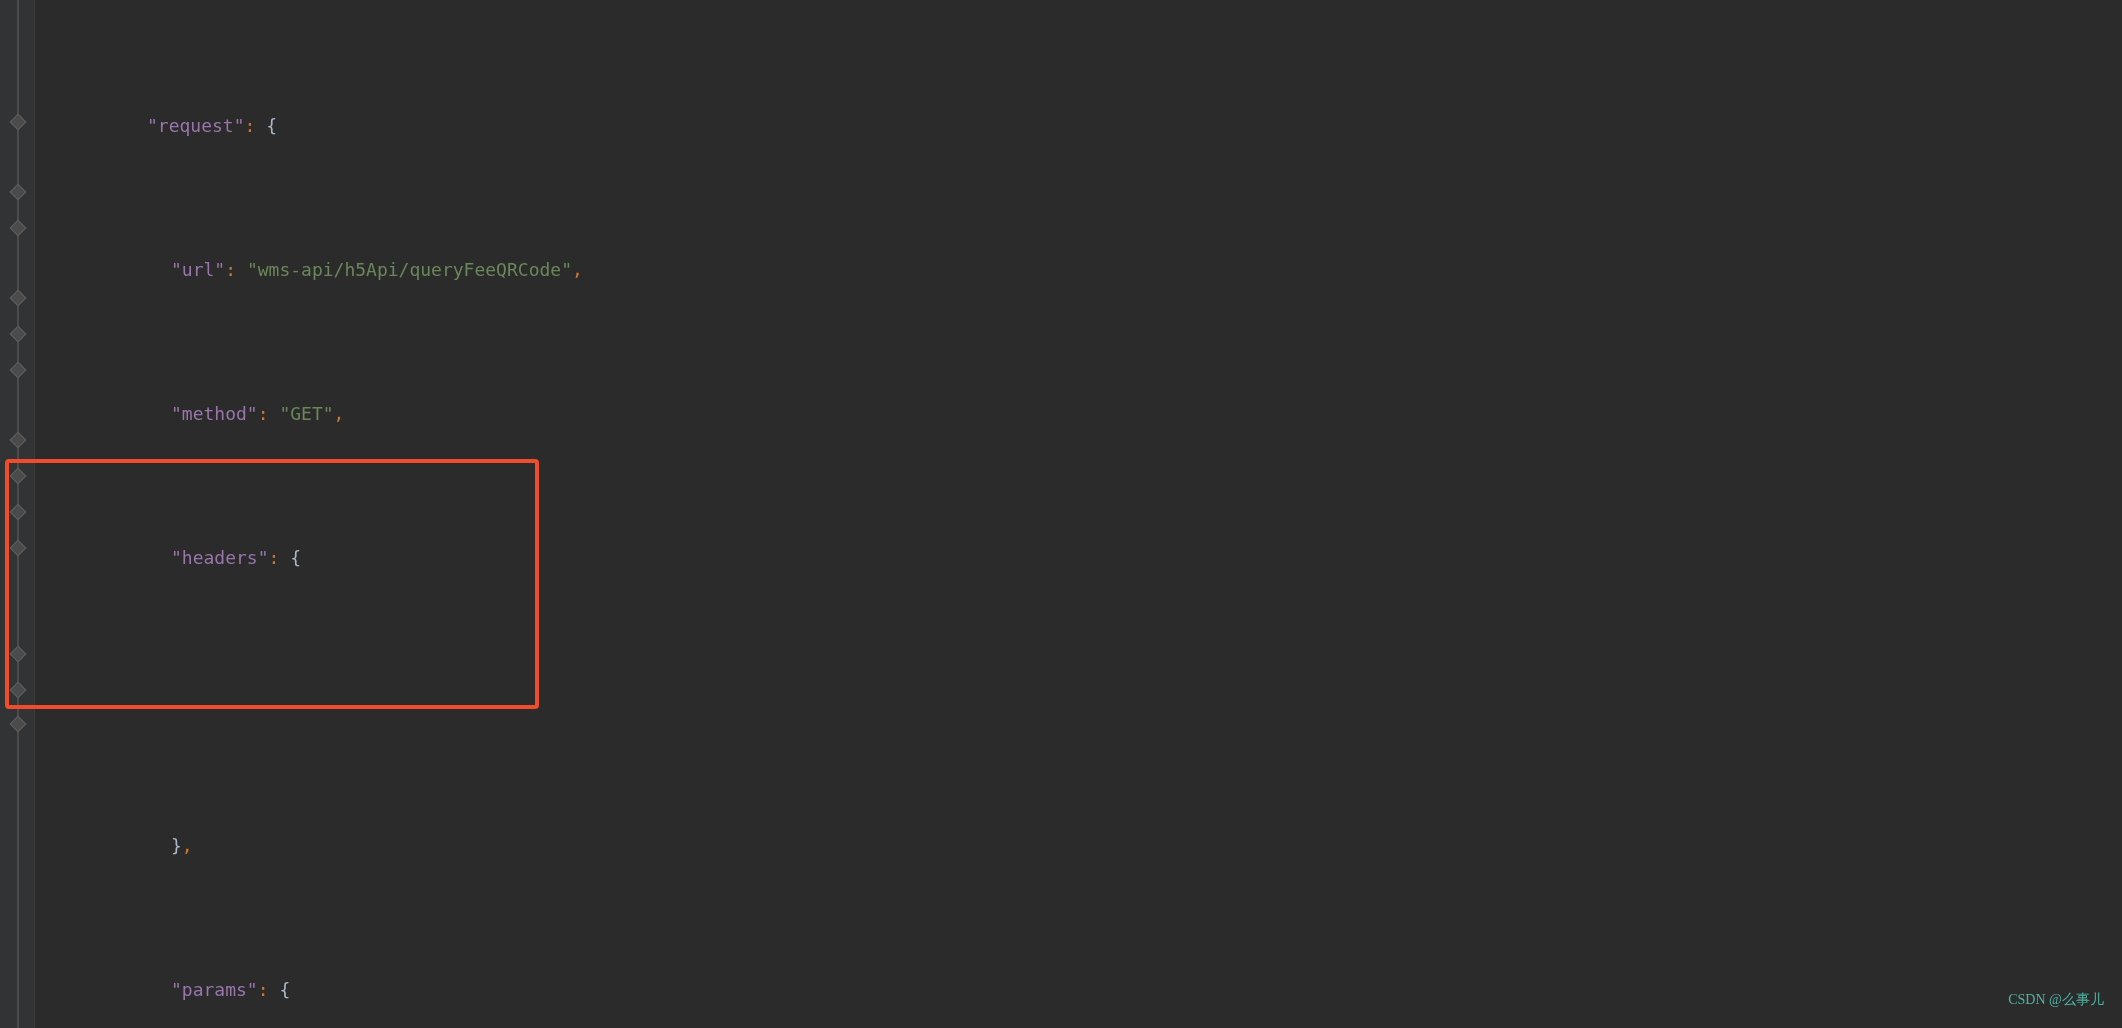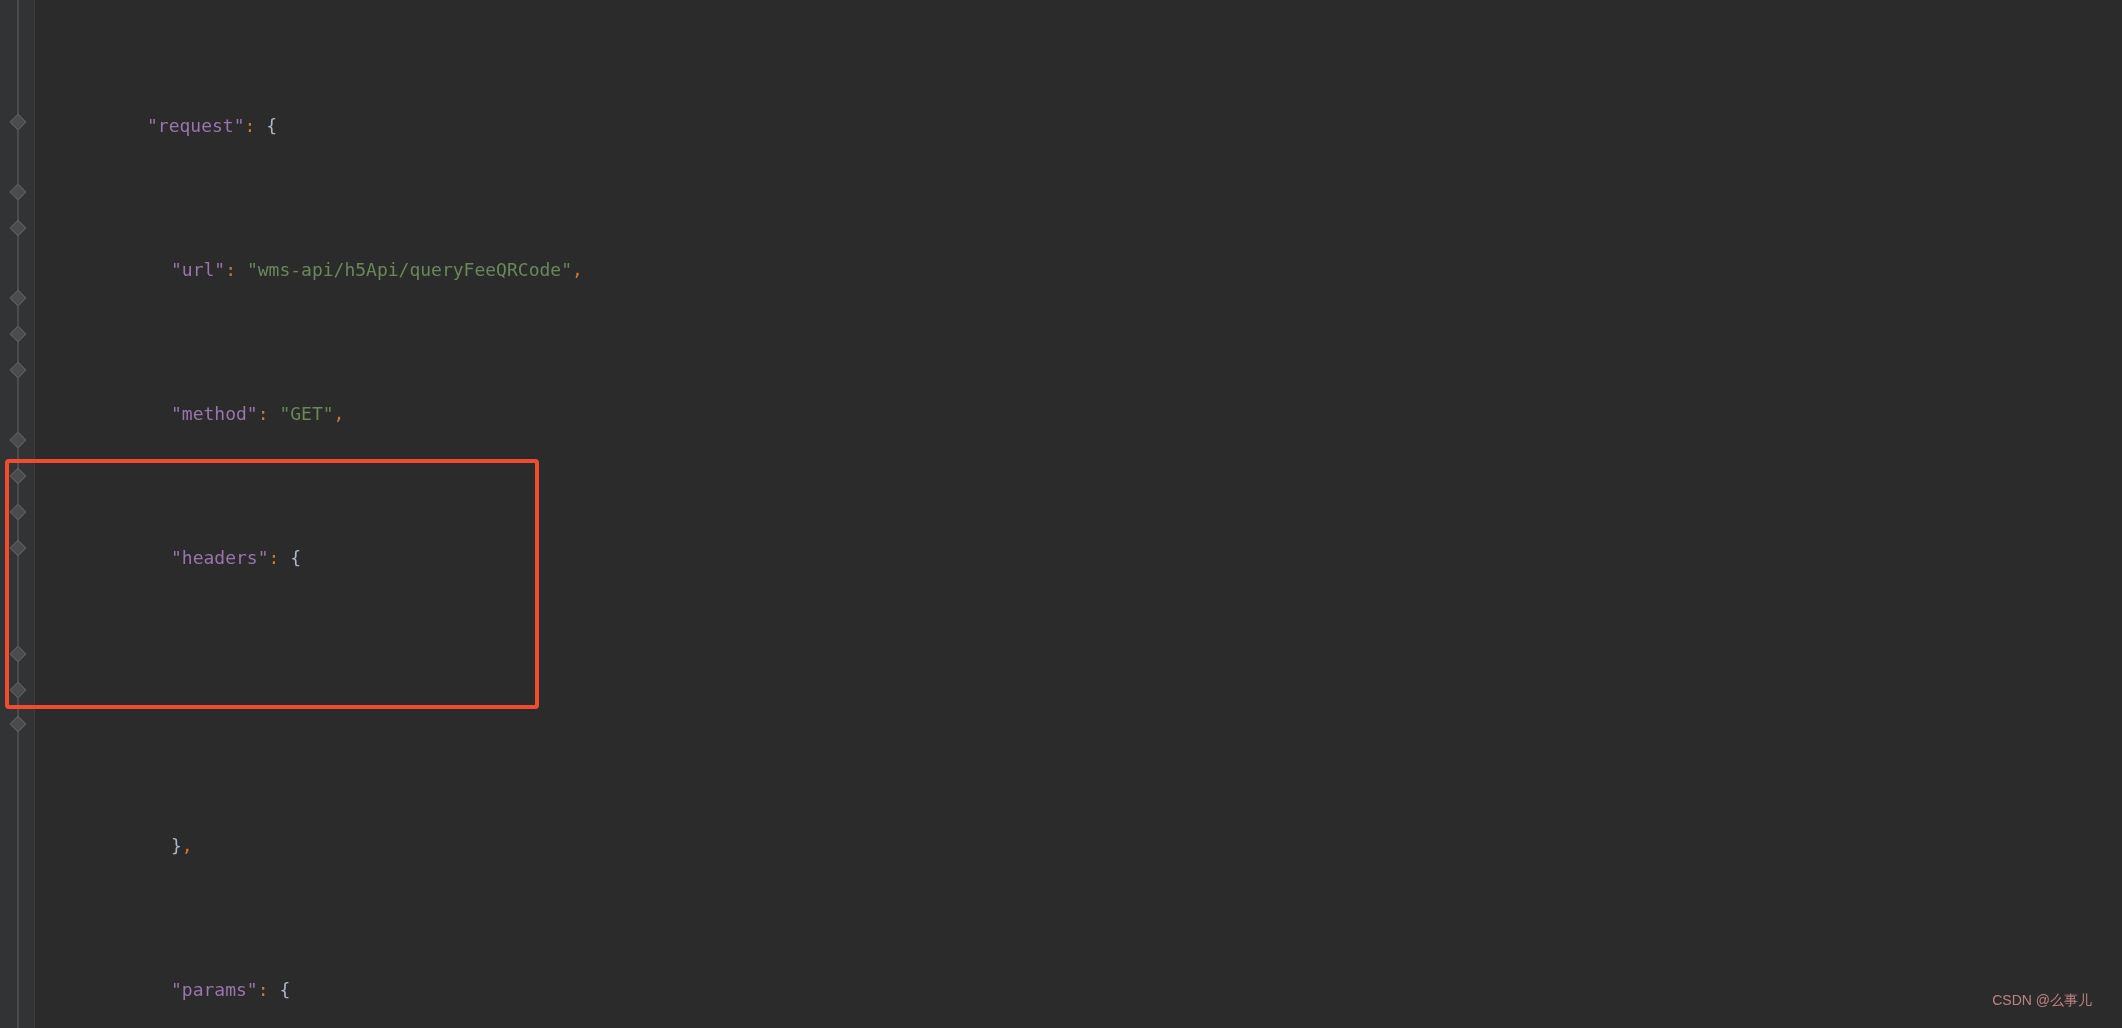--- a/index.html
+++ b/index.html
@@ -60,25 +60,25 @@
   .punct { color: #cc7832; }
   .bracket { color: #a9b7c6; }
   .highlight-box {
     position: absolute;
     border: 4px solid #f14c2e;
     border-radius: 4px;
     pointer-events: none;
   }
   .watermark {
     position: absolute;
-    right: 30px;
+    right: 18px;
     bottom: 10px;
     font-size: 14px;
-    color: #fca5a5;
-    font-family: Liberation Sans, sans-serif;
+    color: #5eead4;
+    font-family: Liberation Serif, serif;
     opacity: 0.7;
   }
   .indent { display: inline-block; }
   .i2 { width: 104px; }
   .i3 { width: 128px; }
 </style>
 </head>
 <body>
 
 <div class="editor-area">

